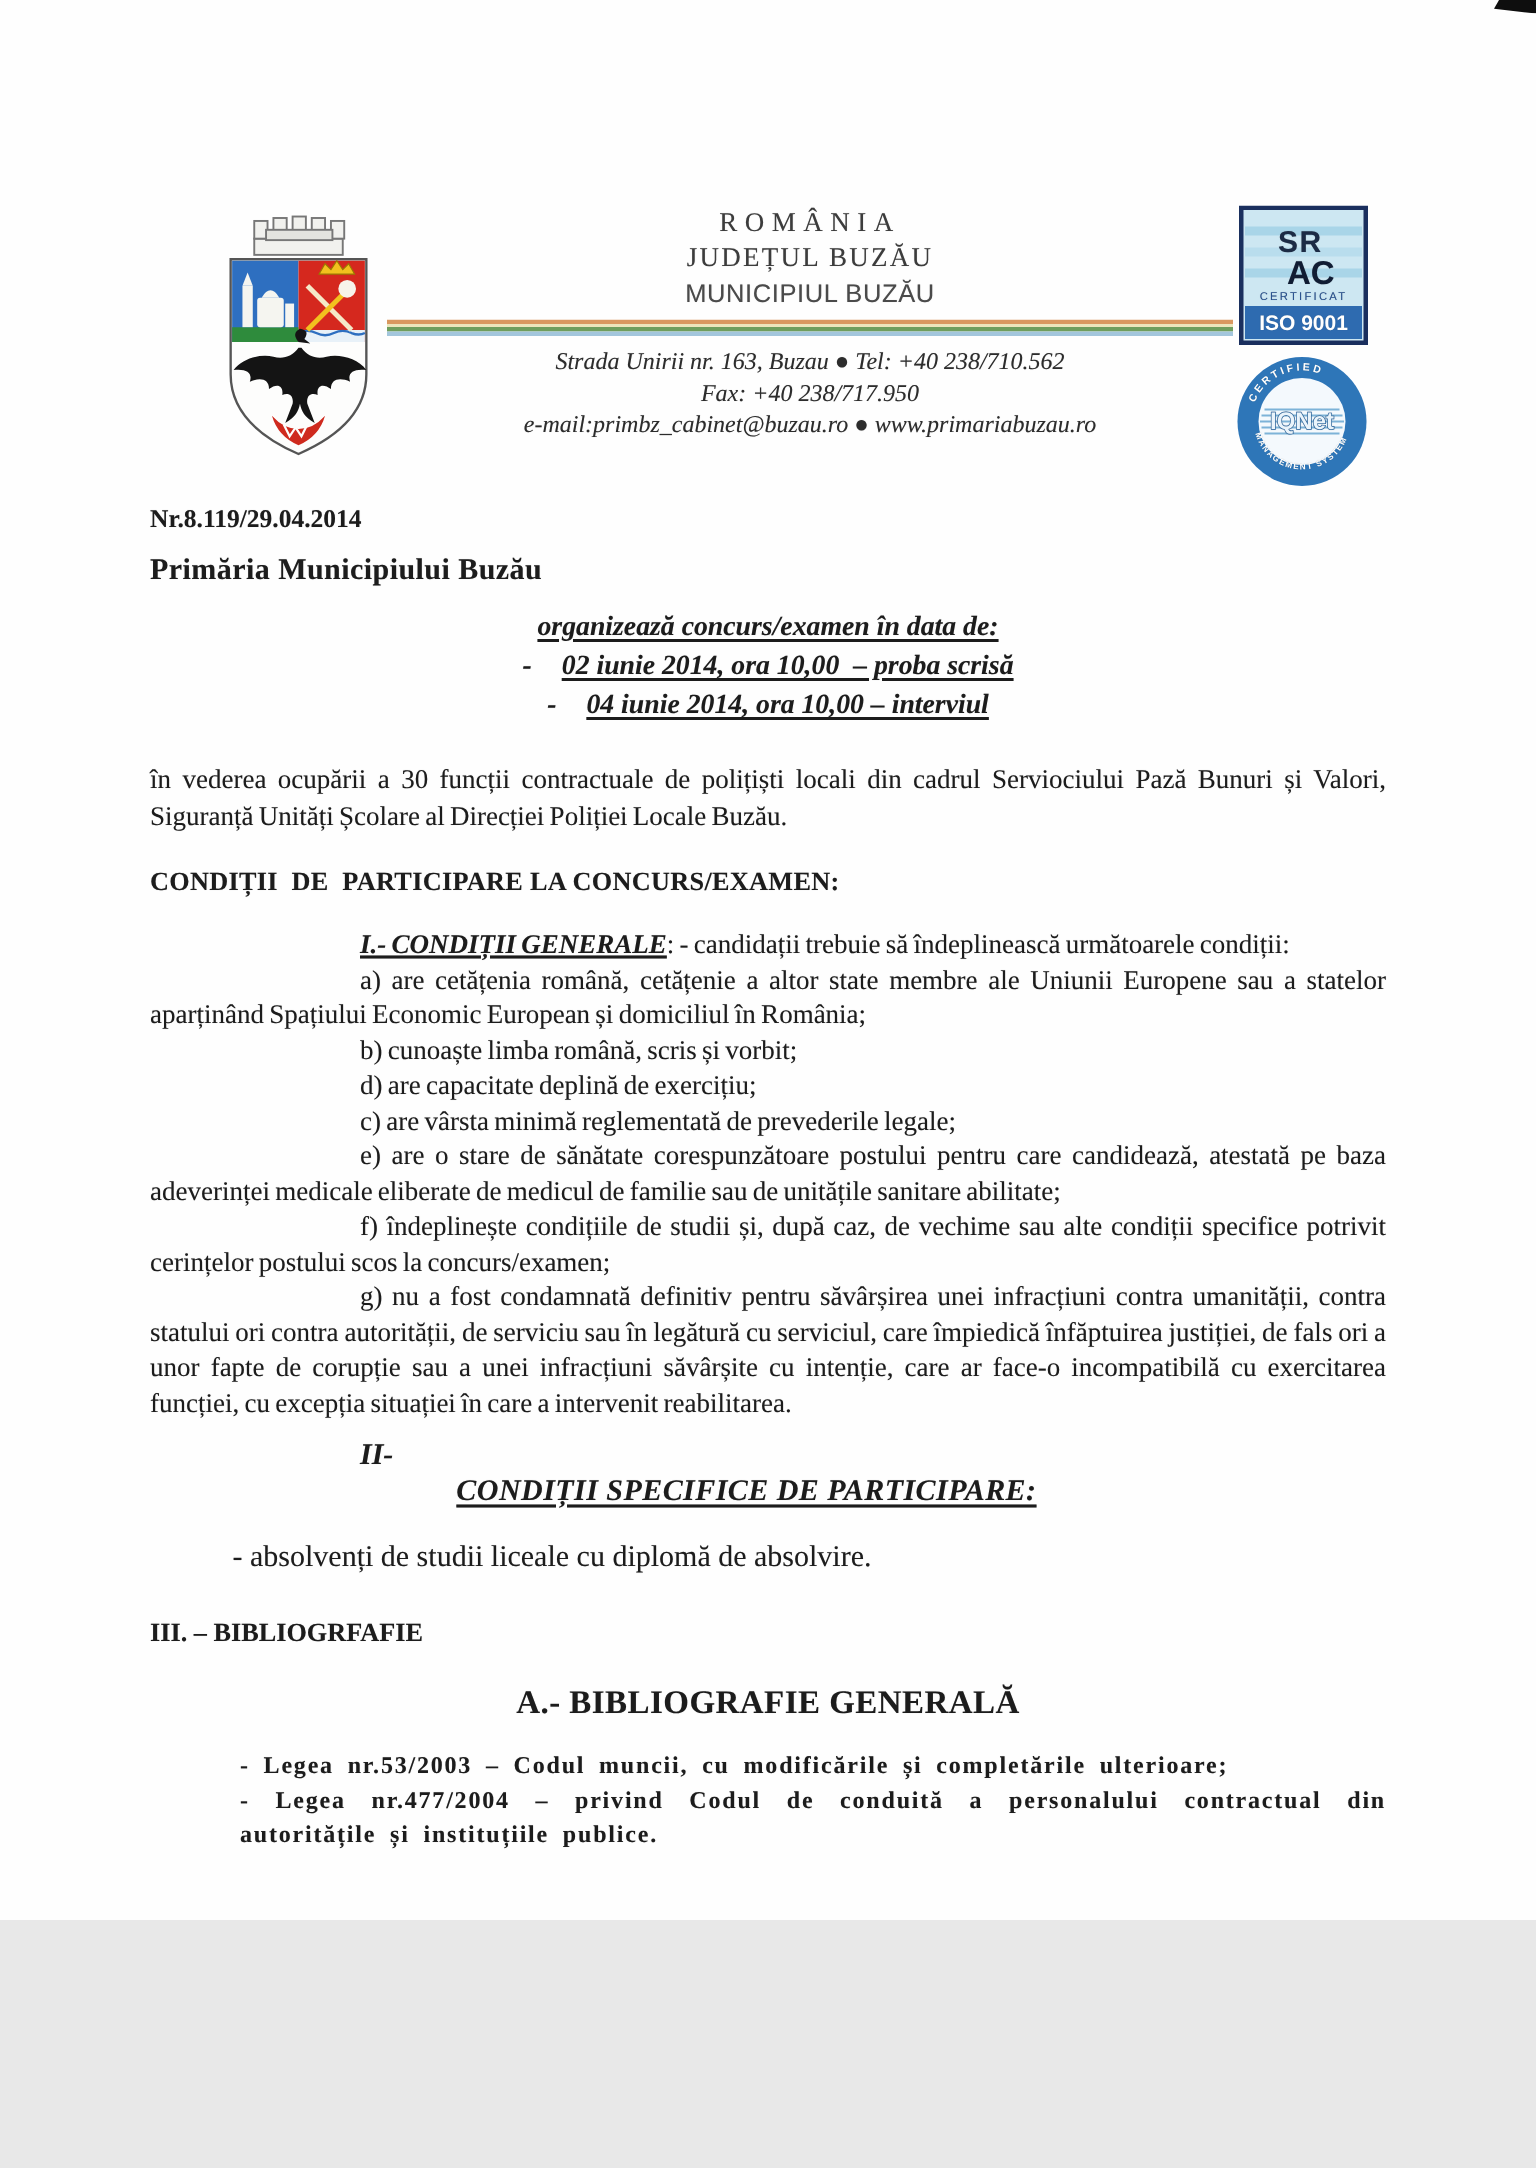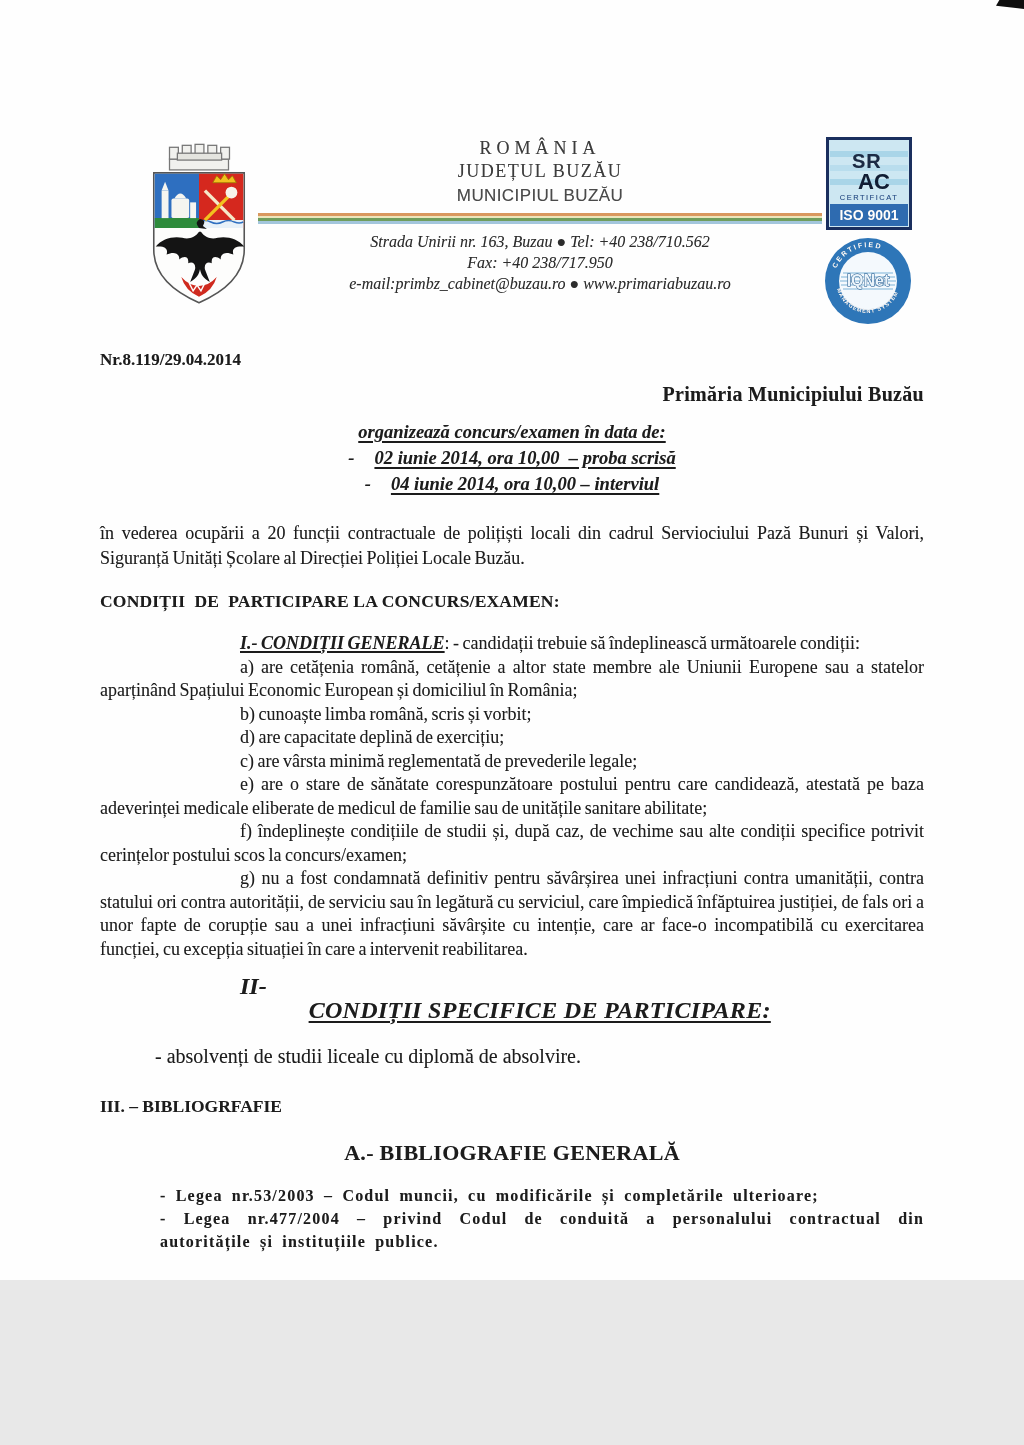--- a/index.html
+++ b/index.html
@@ -20,36 +20,36 @@
   .hdr-country { font-size:18px; letter-spacing:5px; color:#3c3c3c; }
   .hdr-county  { font-size:18px; letter-spacing:1.5px; color:#3c3c3c; margin-top:2px; }
   .hdr-muni    { font-family:"Liberation Sans", sans-serif; font-size:17px; font-weight:400;
                  letter-spacing:0.4px; color:#4a4a4a; margin-top:4px; }
   .separator   { display:block; margin:7px auto 0 auto; }
   .hdr-address { margin-top:7px; font-size:16px; line-height:21px; color:#2c2c2c;font-style:italic; }
   .srac  { position:absolute; left:826px; top:137px; width:86px; height:93px; }
   .iqnet { position:absolute; left:824px; top:237px; width:88px; height:88px; }
 
   
-  .content { position:absolute; left:100px; top:350px; width:824px; }
+  .content { position:absolute; left:100px; top:336px; width:824px; }
   .doc-number { font-weight:700; font-size:17px; }
-  .doc-title  { text-align:right; font-weight:700; font-size:20px; margin-top:13px; letter-spacing:0.3px; }
+  .doc-title  { text-align:left; font-weight:700; font-size:20px; margin-top:13px; letter-spacing:0.3px; }
   .announce   { margin-top:13px; text-align:center; font-weight:700; font-style:italic;
                 font-size:18.5px; line-height:26px; }
   .announce .u { text-decoration:underline; text-decoration-thickness:2px; text-underline-offset:3px; }
   .announce-item { white-space:pre-wrap; }
   .announce-item .marker { margin-right:20px; }
   .intro { margin:24px 0 0 0; text-align:justify; font-size:18px; line-height:25px; word-spacing:-1px; }
   .participation { margin-top:20px; text-align:left; font-weight:700; font-size:17.5px;
                    white-space:pre-wrap; letter-spacing:0.2px; }
   .general { margin-top:20px; text-align:justify; font-size:18px; line-height:23.5px; word-spacing:-1px; }
   .general p { margin:0; text-indent:140px; }
   .general .gh { font-weight:700; font-style:italic; text-decoration:underline;
                  text-decoration-thickness:1.5px; text-underline-offset:2px; }
-  .specific-row { margin:12px 0 0 140px; display:flex; gap:42px; font-weight:700; font-style:italic; font-size:24px; }
+  .specific-row { margin:12px 0 0 140px; display:flex; gap:42px; font-weight:700; font-style:italic; font-size:20px; }
   .specific-row .u { text-decoration:underline; text-decoration-thickness:2px; text-underline-offset:3px; letter-spacing:0.3px;margin-top:24px; }
   .specific-item { margin:21px 0 0 55px; font-size:20px; }
   .biblio-h1 { margin-top:28px; font-weight:700; font-size:17.5px; }
   .biblio-h2 { margin-top:23px; text-align:center; font-weight:700; font-size:22px; letter-spacing:0.3px; }
   .biblio-items { margin:18px 0 0 60px; font-weight:700; font-size:16px; line-height:23px;
                   letter-spacing:1.2px; word-spacing:4px; text-align:justify; }
   .biblio-items p { margin:0; }
 </style>
 </head>
 <body>
@@ -160,21 +160,21 @@
     <div class="doc-number">Nr.8.119/29.04.2014</div>
 
     <div class="doc-title">Primăria Municipiului Buzău</div>
 
     <div class="announce">
       <div class="u">organizează concurs/examen în data de:</div>
       <div class="announce-item"><span class="marker">-</span><span class="u">02 iunie 2014, ora 10,00  – proba scrisă</span></div>
       <div class="announce-item"><span class="marker">-</span><span class="u">04 iunie 2014, ora 10,00 – interviul</span></div>
     </div>
 
-    <p class="intro">în vederea ocupării a 20 funcții contractuale de polițiști locali din cadrul Serviociului Pază Bunuri și Valori, Siguranță Unități Școlare al Direcției Poliției Locale Buzău.</p>
+    <p class="intro">în vederea ocupării a 30 funcții contractuale de polițiști locali din cadrul Serviociului Pază Bunuri și Valori, Siguranță Unități Școlare al Direcției Poliției Locale Buzău.</p>
 
     <div class="participation">CONDIȚII  DE  PARTICIPARE LA CONCURS/EXAMEN:</div>
 
     <div class="general">
       <p><span class="gh">I.- CONDIȚII GENERALE</span><span>: - candidații trebuie să îndeplinească următoarele condiții:</span></p>
       <p>a) are cetățenia română, cetățenie a altor state membre ale Uniunii Europene sau a statelor aparținând Spațiului Economic European și domiciliul în România;</p>
       <p>b) cunoaște limba română, scris și vorbit;</p>
       <p>d) are capacitate deplină de exercițiu;</p>
       <p>c) are vârsta minimă reglementată de prevederile legale;</p>
       <p>e) are o stare de sănătate corespunzătoare postului pentru care candidează, atestată pe baza adeverinței medicale eliberate de medicul de familie sau de unitățile sanitare abilitate;</p>

